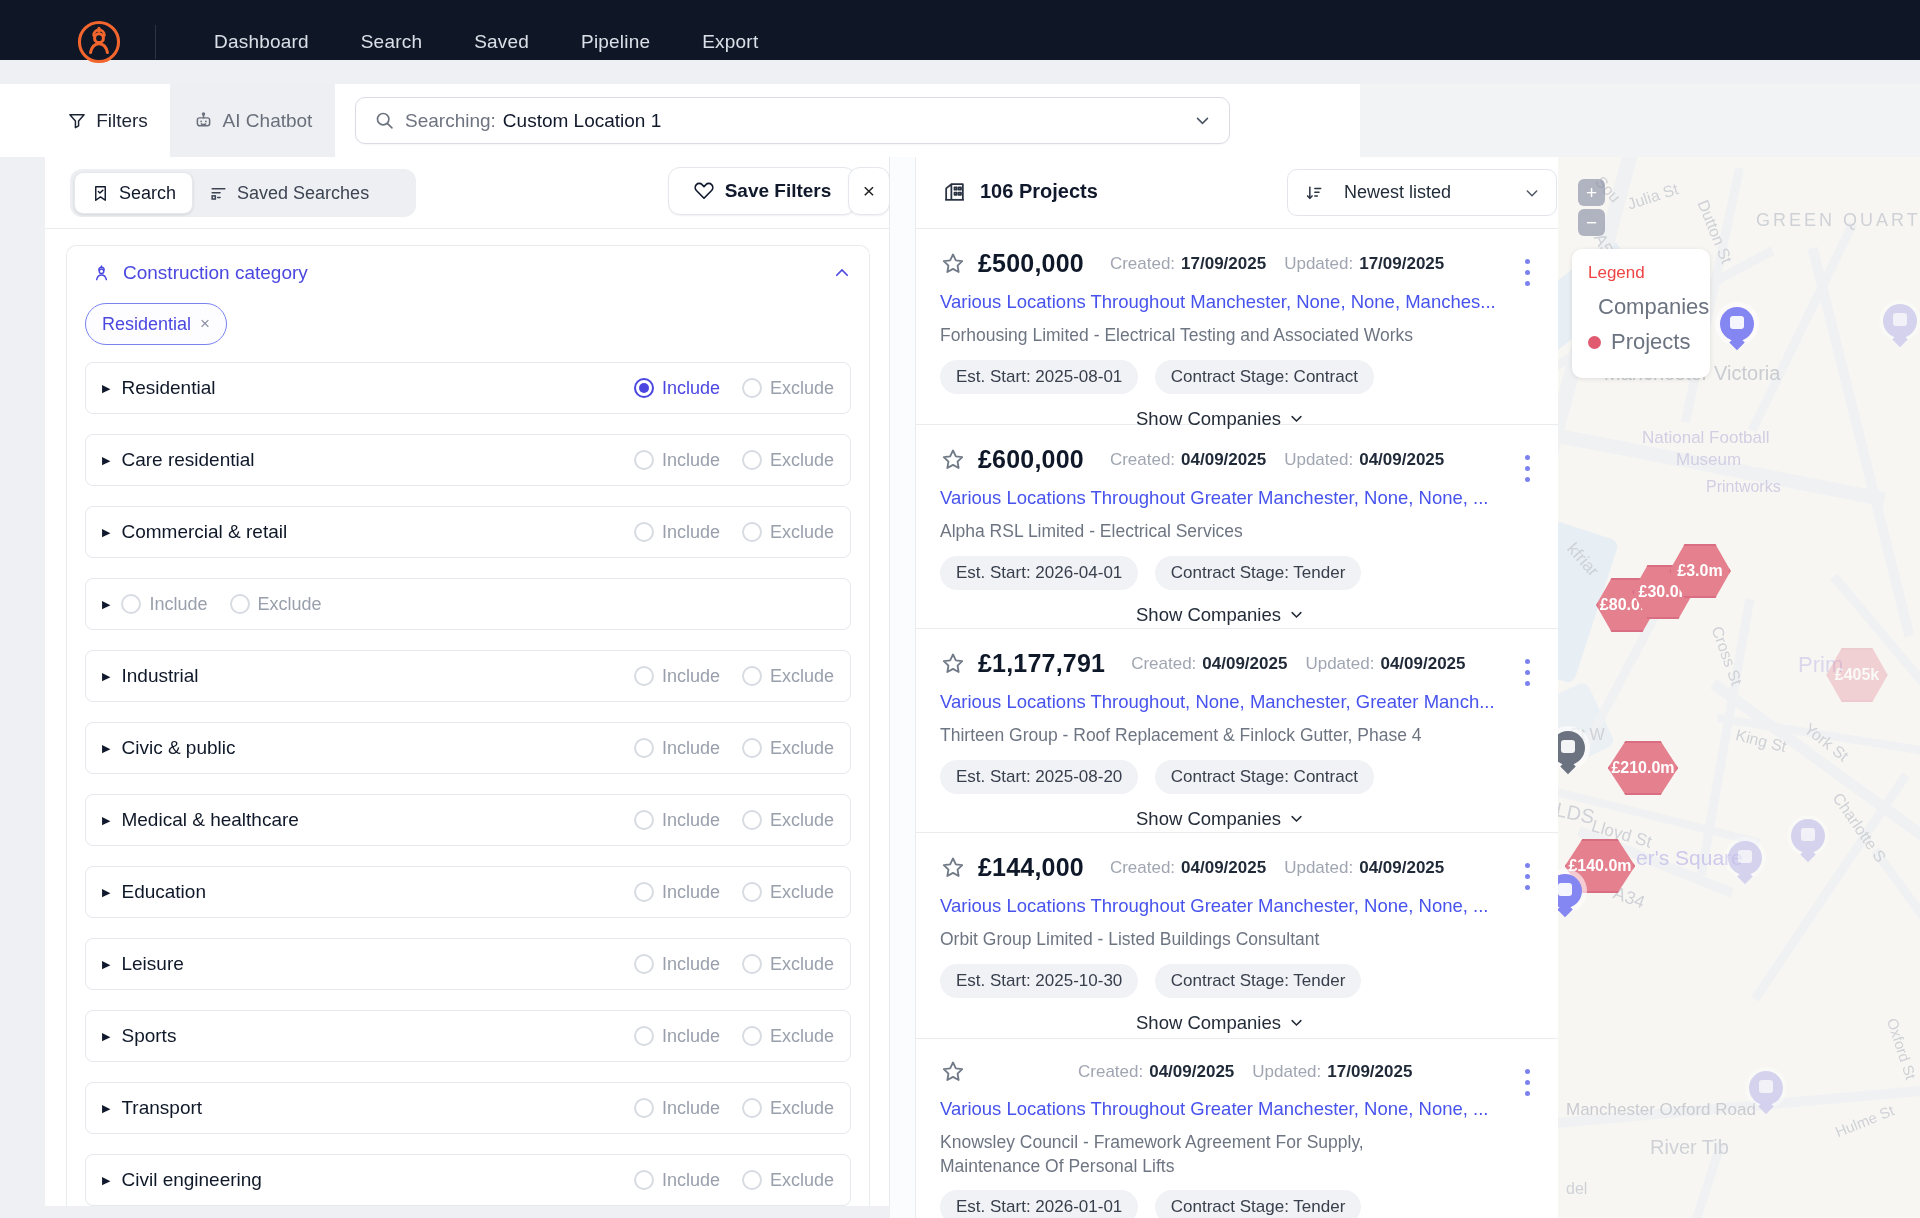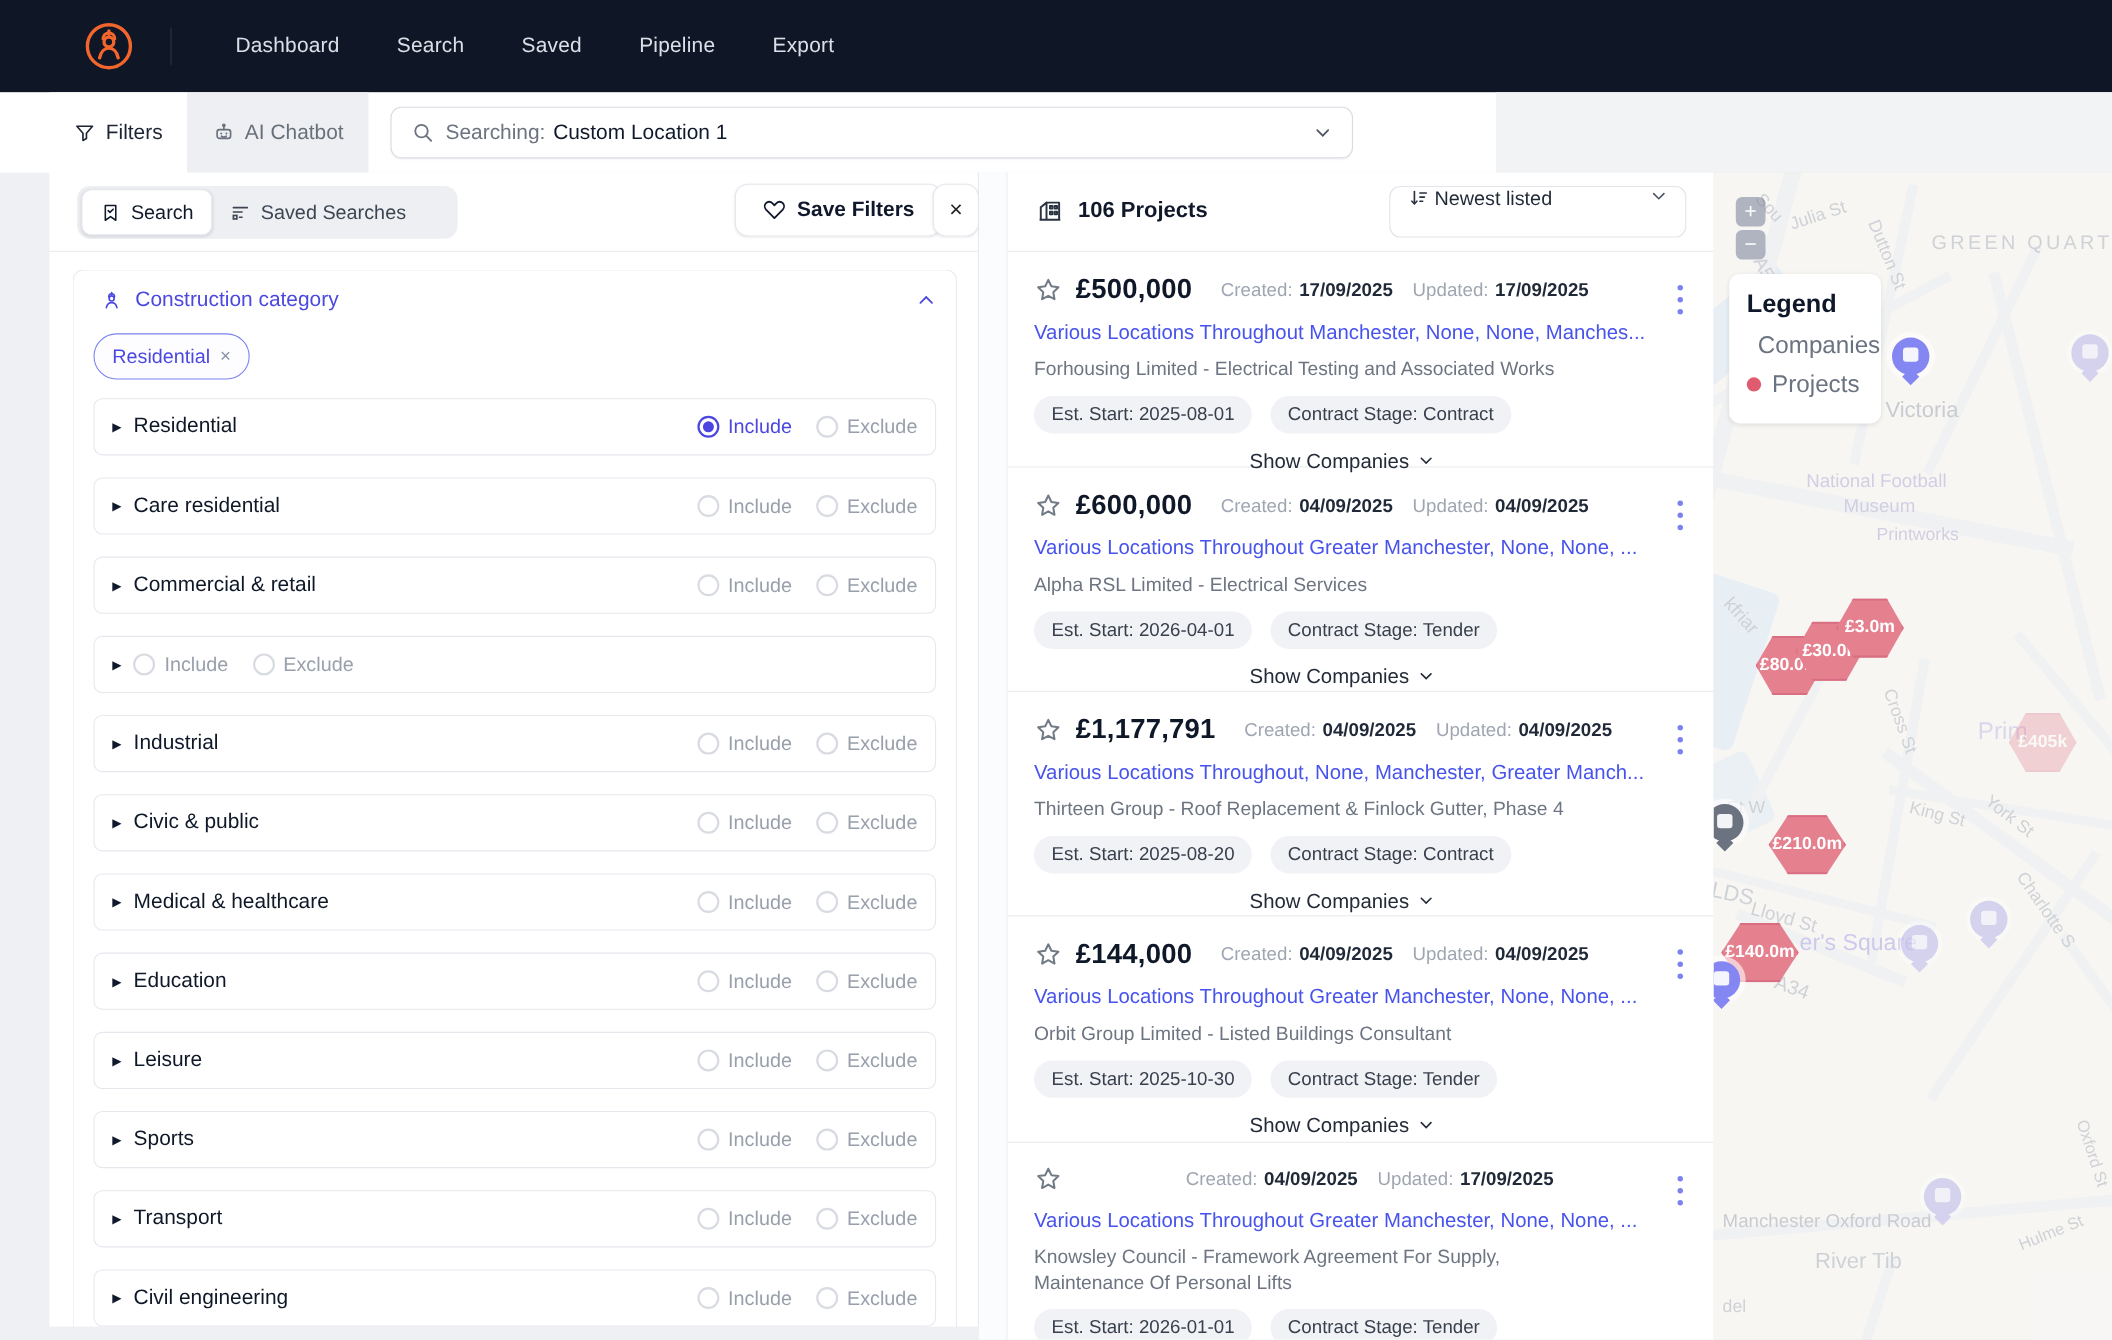--- a/index.html
+++ b/index.html
@@ -1,20 +1,20 @@
 <!DOCTYPE html>
 <html><head>
 <meta charset="utf-8">
 <style>
   html,body{margin:0;padding:0;}
   body{width:1920px;height:1218px;background:#eef0f3;font-family:"Liberation Sans",sans-serif;overflow:hidden;position:relative;}
   #app{position:absolute;inset:0;width:1920px;height:1218px;}
 
   
-  #navbar{position:absolute;left:0;top:0;width:1920px;height:84px;background:#0f1726;display:flex;align-items:center;}
+  #navbar{position:absolute;left:0;top:0;width:1920px;height:60px;background:#0f1726;display:flex;align-items:center;}
   .logo{position:absolute;left:76px;top:19px;width:46px;height:46px;}
   .nav-divider{position:absolute;left:155px;top:25px;width:1px;height:34px;background:#2b3547;}
   #nav-items{position:absolute;left:214px;top:0;height:84px;display:flex;align-items:center;gap:52px;}
   .nav-item{color:#dbe0e8;font-size:19px;letter-spacing:.2px;cursor:pointer;white-space:nowrap;}
 
   
   #toolbar{position:absolute;left:0;top:84px;width:1920px;height:73px;background:#ffffff;}
   #toolbar .gray-right{position:absolute;left:1360px;top:0;width:560px;height:73px;background:#f2f3f5;}
   .tab{position:absolute;top:0;height:73px;display:flex;align-items:center;justify-content:center;gap:9px;font-size:19px;cursor:pointer;}
   .tab-filters{left:45px;width:125px;background:#ffffff;color:#1d2535;font-weight:500;}
@@ -49,21 +49,21 @@
   .radio-opt.on .radio::after{content:'';position:absolute;left:3px;top:3px;width:10px;height:10px;border-radius:50%;background:#4b46e0;}
   .radio-opt.on .radio-label{color:#4b46e0;}
 
   
   #panel-gap{position:absolute;left:890px;top:157px;width:26px;height:1061px;background:#fbfcfd;border-right:1px solid #e9ebef;box-sizing:border-box;}
 
   
   #projects-panel{position:absolute;left:916px;top:157px;width:642px;height:1061px;background:#fff;overflow:hidden;}
   .pp-header{position:relative;height:71px;border-bottom:1px solid #e9ebef;}
   .pp-title{position:absolute;left:26px;top:22px;display:flex;align-items:center;gap:13px;font-size:20px;font-weight:600;color:#10182b;}
-  .sort{position:absolute;left:347px;top:12px;width:270px;height:47px;border:1px solid #e2e5ea;border-radius:10px;background:#fff;display:flex;padding:0 16px;box-sizing:border-box;gap:4px;cursor:pointer;}
+  .sort{position:absolute;left:371px;top:12px;width:270px;height:47px;border:1px solid #e2e5ea;border-radius:10px;background:#fff;display:flex;align-items:center;padding:0 16px;box-sizing:border-box;gap:20px;cursor:pointer;}
   .sort .sort-label{font-size:18px;color:#1f2937;flex:1;}
   .card{position:relative;border-bottom:1px solid #eaecef;padding-left:24px;box-sizing:border-box;}
   .card:nth-child(1){height:196px;}
   .card:nth-child(2){height:204px;}
   .card:nth-child(3){height:204px;}
   .card:nth-child(4){height:206px;}
   .card:nth-child(5){height:181px;border-bottom:none;}
   .row1{padding-top:20px;display:flex;align-items:center;}
   .price{font-size:25px;font-weight:700;color:#0f1828;margin-left:12px;letter-spacing:.2px;}
   .dates{margin-left:26px;font-size:17px;color:#a0a6b1;display:flex;align-items:center;white-space:nowrap;}
@@ -91,21 +91,21 @@
   .pin{position:absolute;width:34px;height:34px;border-radius:50%;transform:translate(-50%,-62%);box-shadow:0 0 0 5px rgba(255,255,255,.6);cursor:pointer;}
   .pin::after{content:'';position:absolute;left:50%;bottom:-7px;width:11px;height:11px;background:inherit;transform:translateX(-50%) rotate(45deg);z-index:-1;}
   .pin .glyph{position:absolute;left:10px;top:9px;width:14px;height:13px;background:#fff;border-radius:3px;opacity:.92;}
   .pin.company{background:#8486f2;}
   .pin.dark{background:#6b7280;}
   .pin.faded{background:#c4c0ec;box-shadow:0 0 0 4px rgba(255,255,255,.4);opacity:.65;}
   .pin.faded .glyph{opacity:.75;}
   .zoom-ctl{position:absolute;left:20px;top:22px;display:flex;flex-direction:column;gap:3px;}
   .zoom-btn{width:27px;height:27px;border-radius:6px;background:rgba(124,131,155,.58);color:#fff;font-size:19px;line-height:27px;text-align:center;cursor:pointer;user-select:none;}
   .legend{position:absolute;left:14px;top:92px;width:138px;background:#fff;border-radius:10px;box-shadow:0 1px 5px rgba(0,0,0,.10);padding:14px 16px;box-sizing:border-box;}
-  .legend-title{font-size:23px;color:#0f172a;font-weight:700;margin-bottom:11px;}
+  .legend-title{font-size:17px;color:#ef4444;font-weight:400;margin-bottom:11px;}
   .legend-item{display:flex;align-items:center;gap:10px;margin-bottom:9px;}
   .legend-item .dot{width:13px;height:13px;border-radius:50%;}
   .legend-item .legend-label{font-size:22px;color:#6b7280;}
 
   svg{display:block;}
 </style>
 </head>
 <body>
 
 <div id="app">

